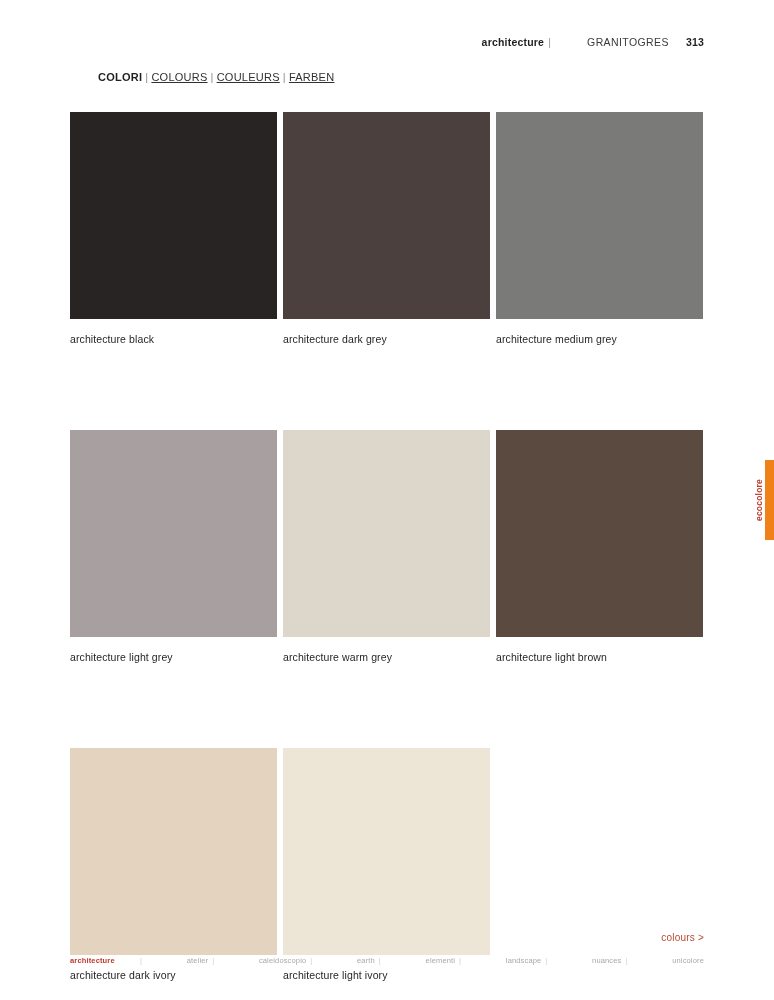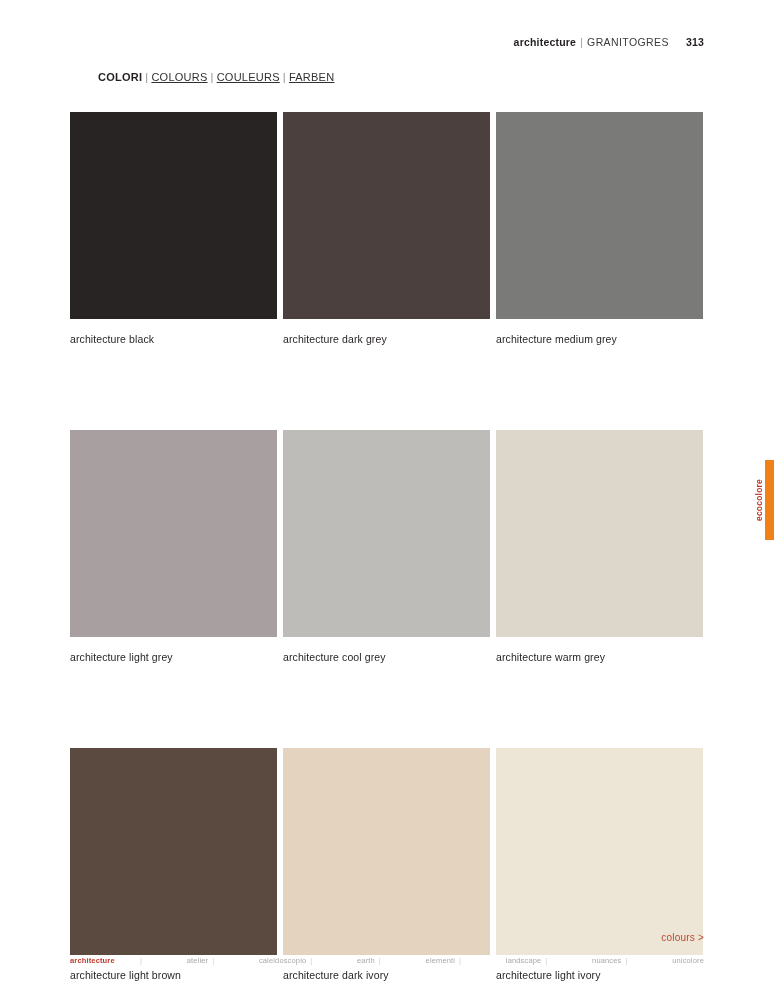--- a/index.html
+++ b/index.html
@@ -34,20 +34,21 @@
   }
   .page-header .sep {
     color: #9a9a9a;
     margin: 0 4px;
     font-weight: normal;
   }
   .page-header .brand-light {
     font-weight: normal;
     color: #3a3a3a;
     letter-spacing: 0.4px;
+    margin-left: 32px;
   }
   .page-header .page-num {
     font-weight: bold;
     margin-left: 17px;
     color: #231f20;
     font-size: 10.5px;
   }
 
   
   .section-title {
@@ -196,24 +197,20 @@
   <div class="swatch-cell">
     <span class="swatch-chip" style="background-color: rgb(122, 122, 121);"></span>
     <div class="swatch-label">architecture medium grey</div>
   </div>
 
   <div class="swatch-cell">
     <span class="swatch-chip" style="background-color: rgb(167, 159, 160);"></span>
     <div class="swatch-label">architecture light grey</div>
   </div>
 
-  <div class="swatch-cell">
-    <span class="swatch-chip" style="background-color: rgb(189, 188, 185);"></span>
-    <div class="swatch-label">architecture cool grey</div>
-  </div>
 
   <div class="swatch-cell">
     <span class="swatch-chip" style="background-color: rgb(221, 214, 203);"></span>
     <div class="swatch-label">architecture warm grey</div>
   </div>
 
   <div class="swatch-cell">
     <span class="swatch-chip" style="background-color: rgb(91, 74, 63);"></span>
     <div class="swatch-label">architecture light brown</div>
   </div>

